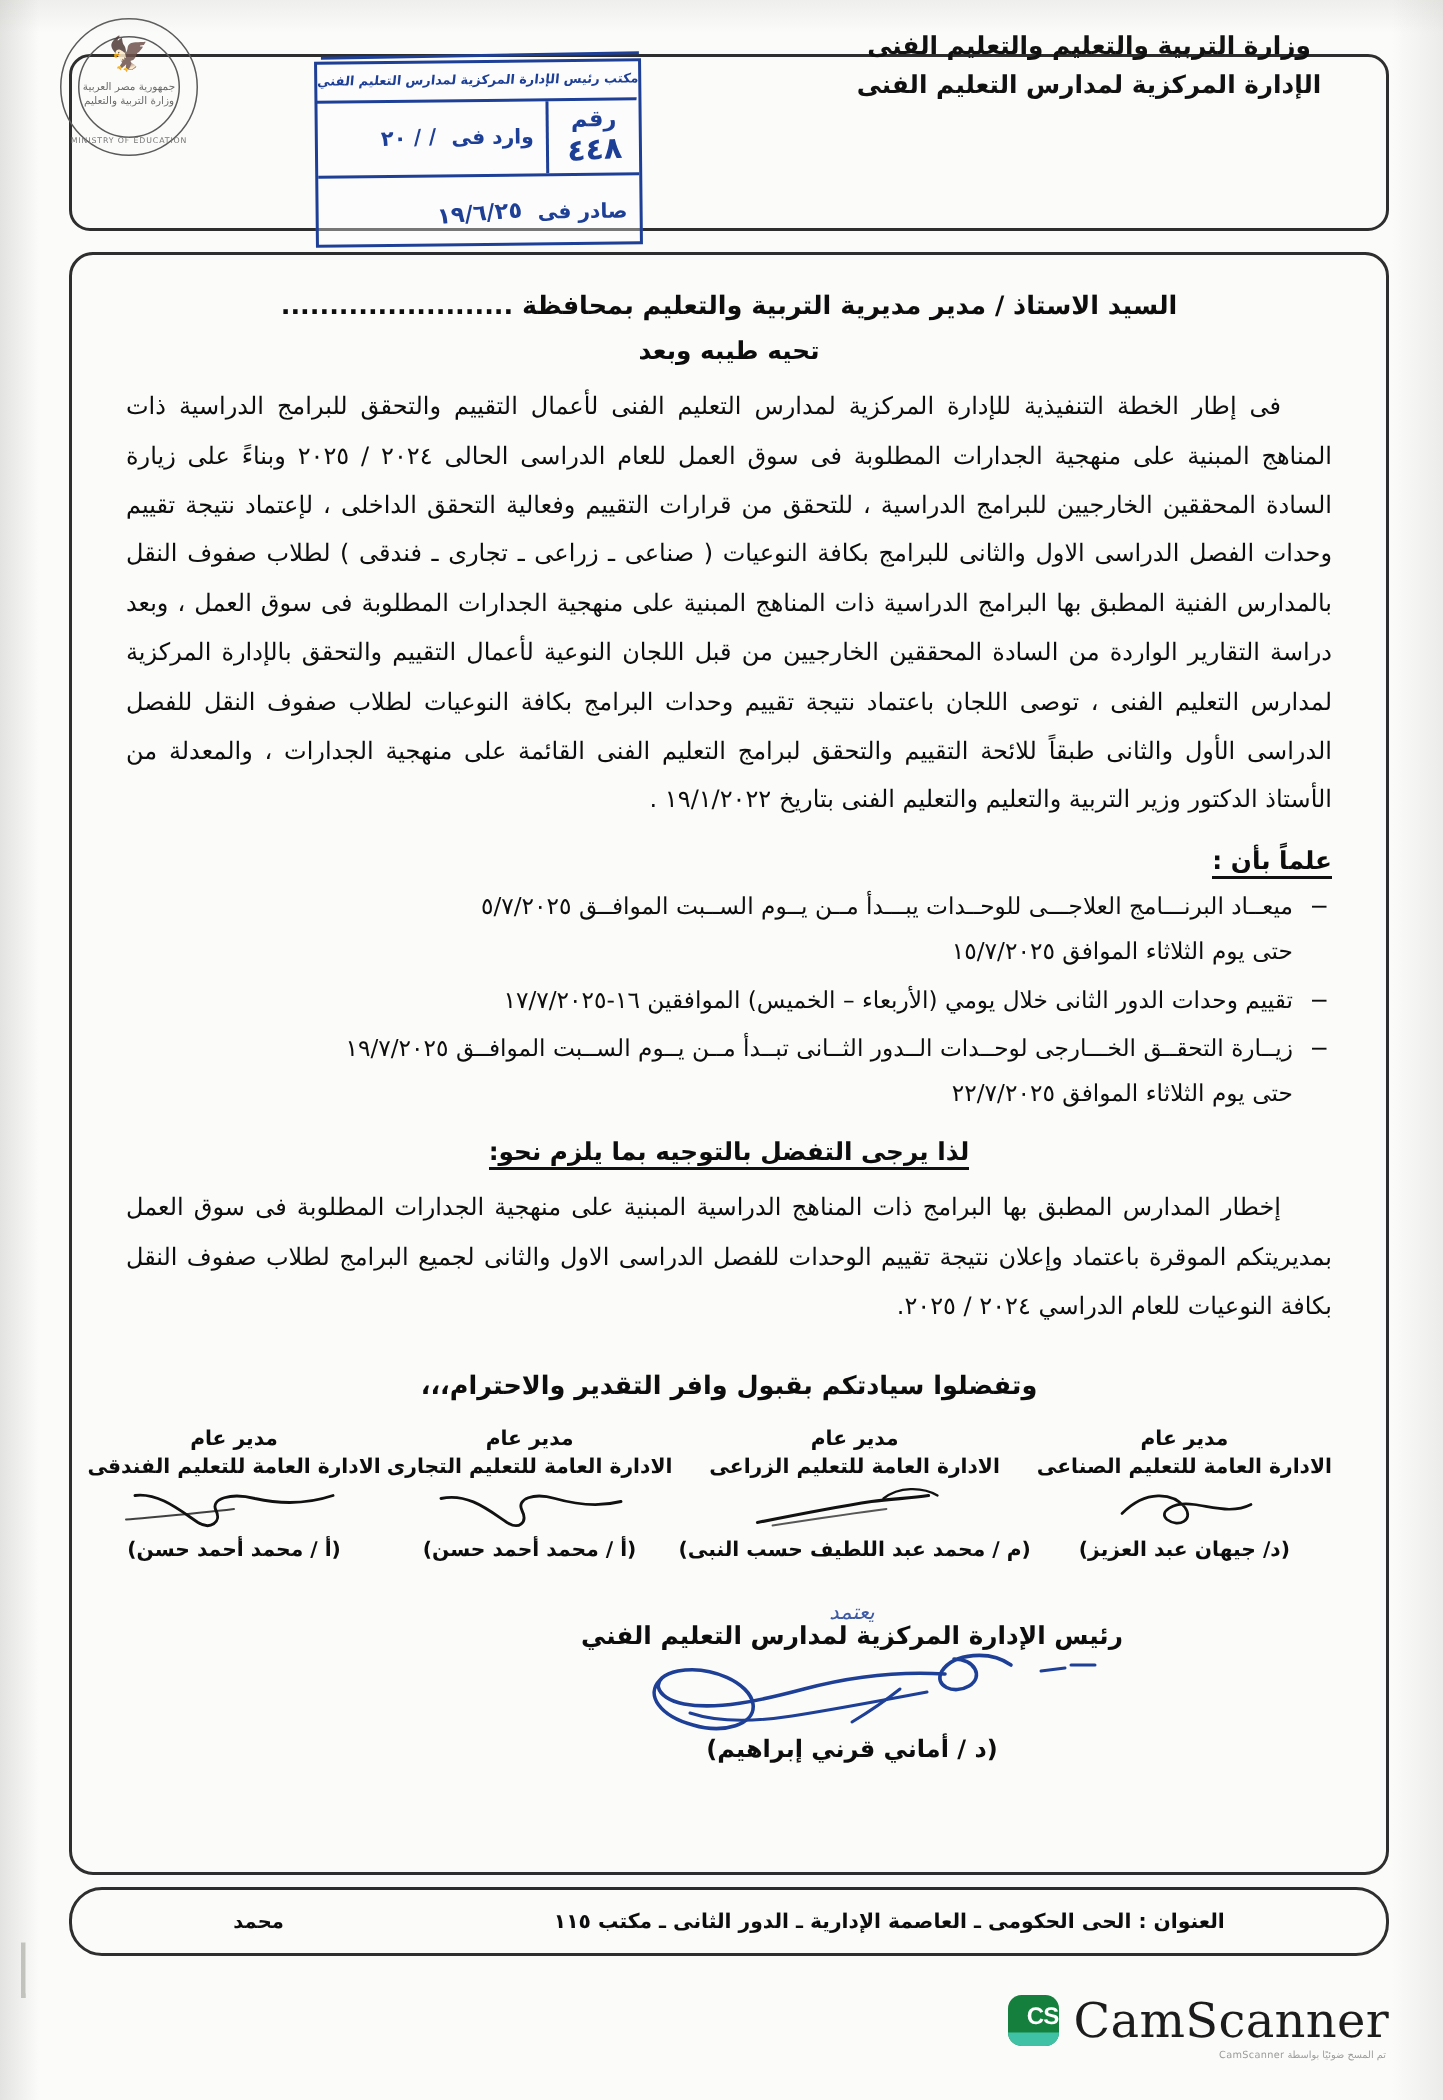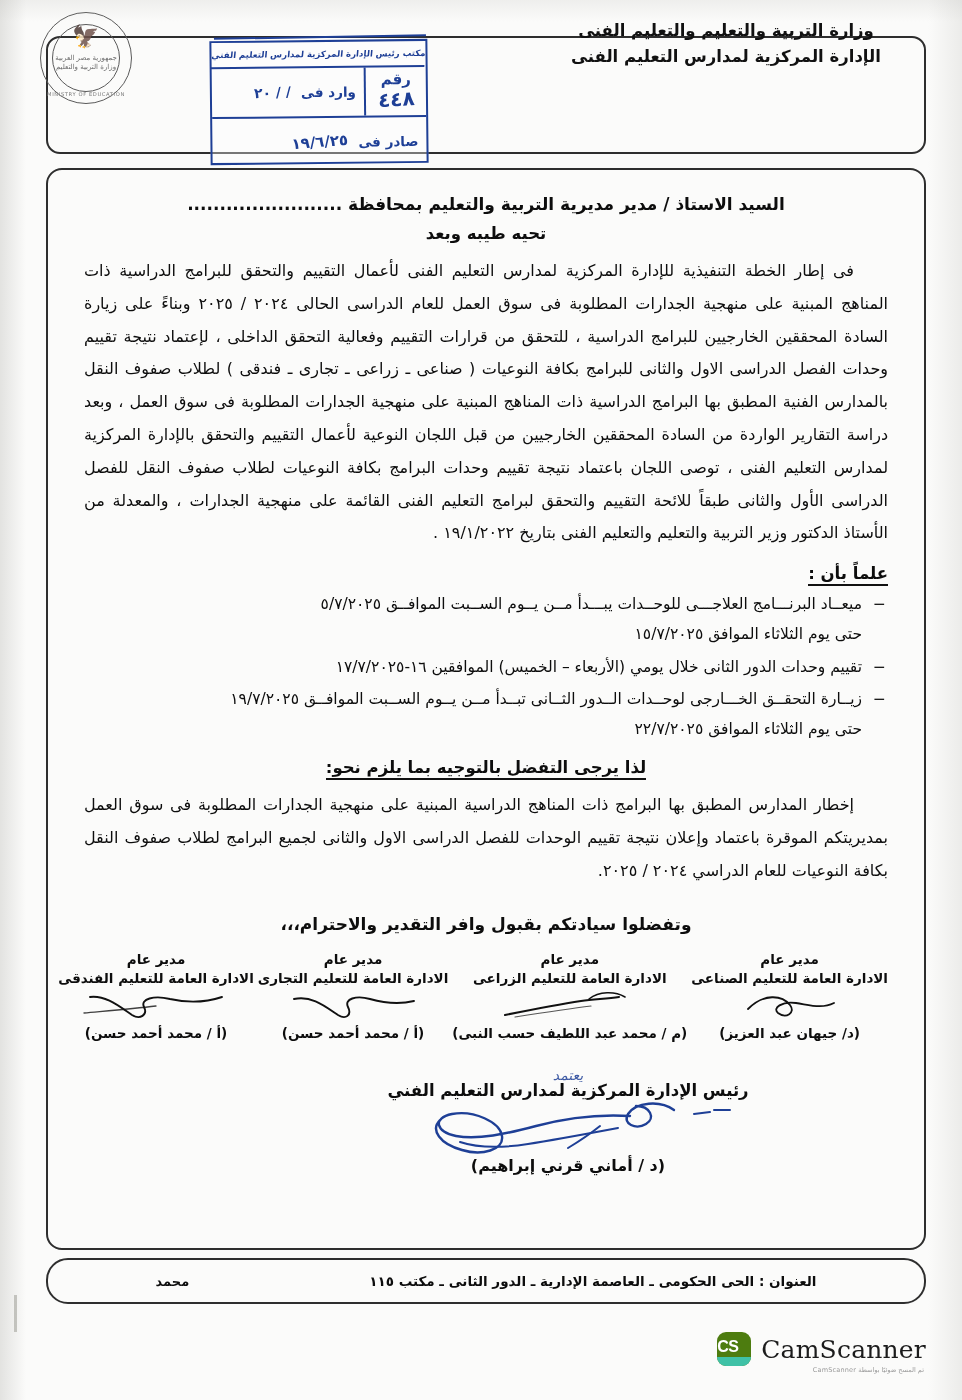--- a/index.html
+++ b/index.html
@@ -367,47 +367,47 @@
     bottom: 34px;
     display: flex;
     align-items: center;
     gap: 10px;
     direction: ltr;
   }
   .cs-logo {
     width: 34px;
     height: 34px;
     border-radius: 9px;
-    background: #4d7c0f;
+    background: #15803d;
     position: relative;
     overflow: hidden;
     display: flex;
     align-items: center;
-    justify-content: flex-start;
+    justify-content: flex-end;
   }
   .cs-logo .cs-text {
     color: #fff;
     font-weight: bold;
     font-size: 16px;
     font-family: "Liberation Sans", sans-serif;
     letter-spacing: -.5px;
     position: relative;
     top: -2px;
     z-index: 2;
   }
   .cs-logo .cs-teal {
     position: absolute;
     left: 0; right: 0; bottom: 0;
     height: 9px;
     background: #3fc1a6;
     z-index: 1;
   }
   .cs-word {
     font-family: "DejaVu Serif", "Liberation Serif", serif;
-    font-size: 25px;
+    font-size: 32px;
     color: #1c1c1c;
     letter-spacing: .2px;
   }
   .cs-caption {
     position: absolute;
     right: 38px;
     bottom: 26px;
     font-size: 6.5px;
     color: #9a9a9a;
     direction: rtl;

